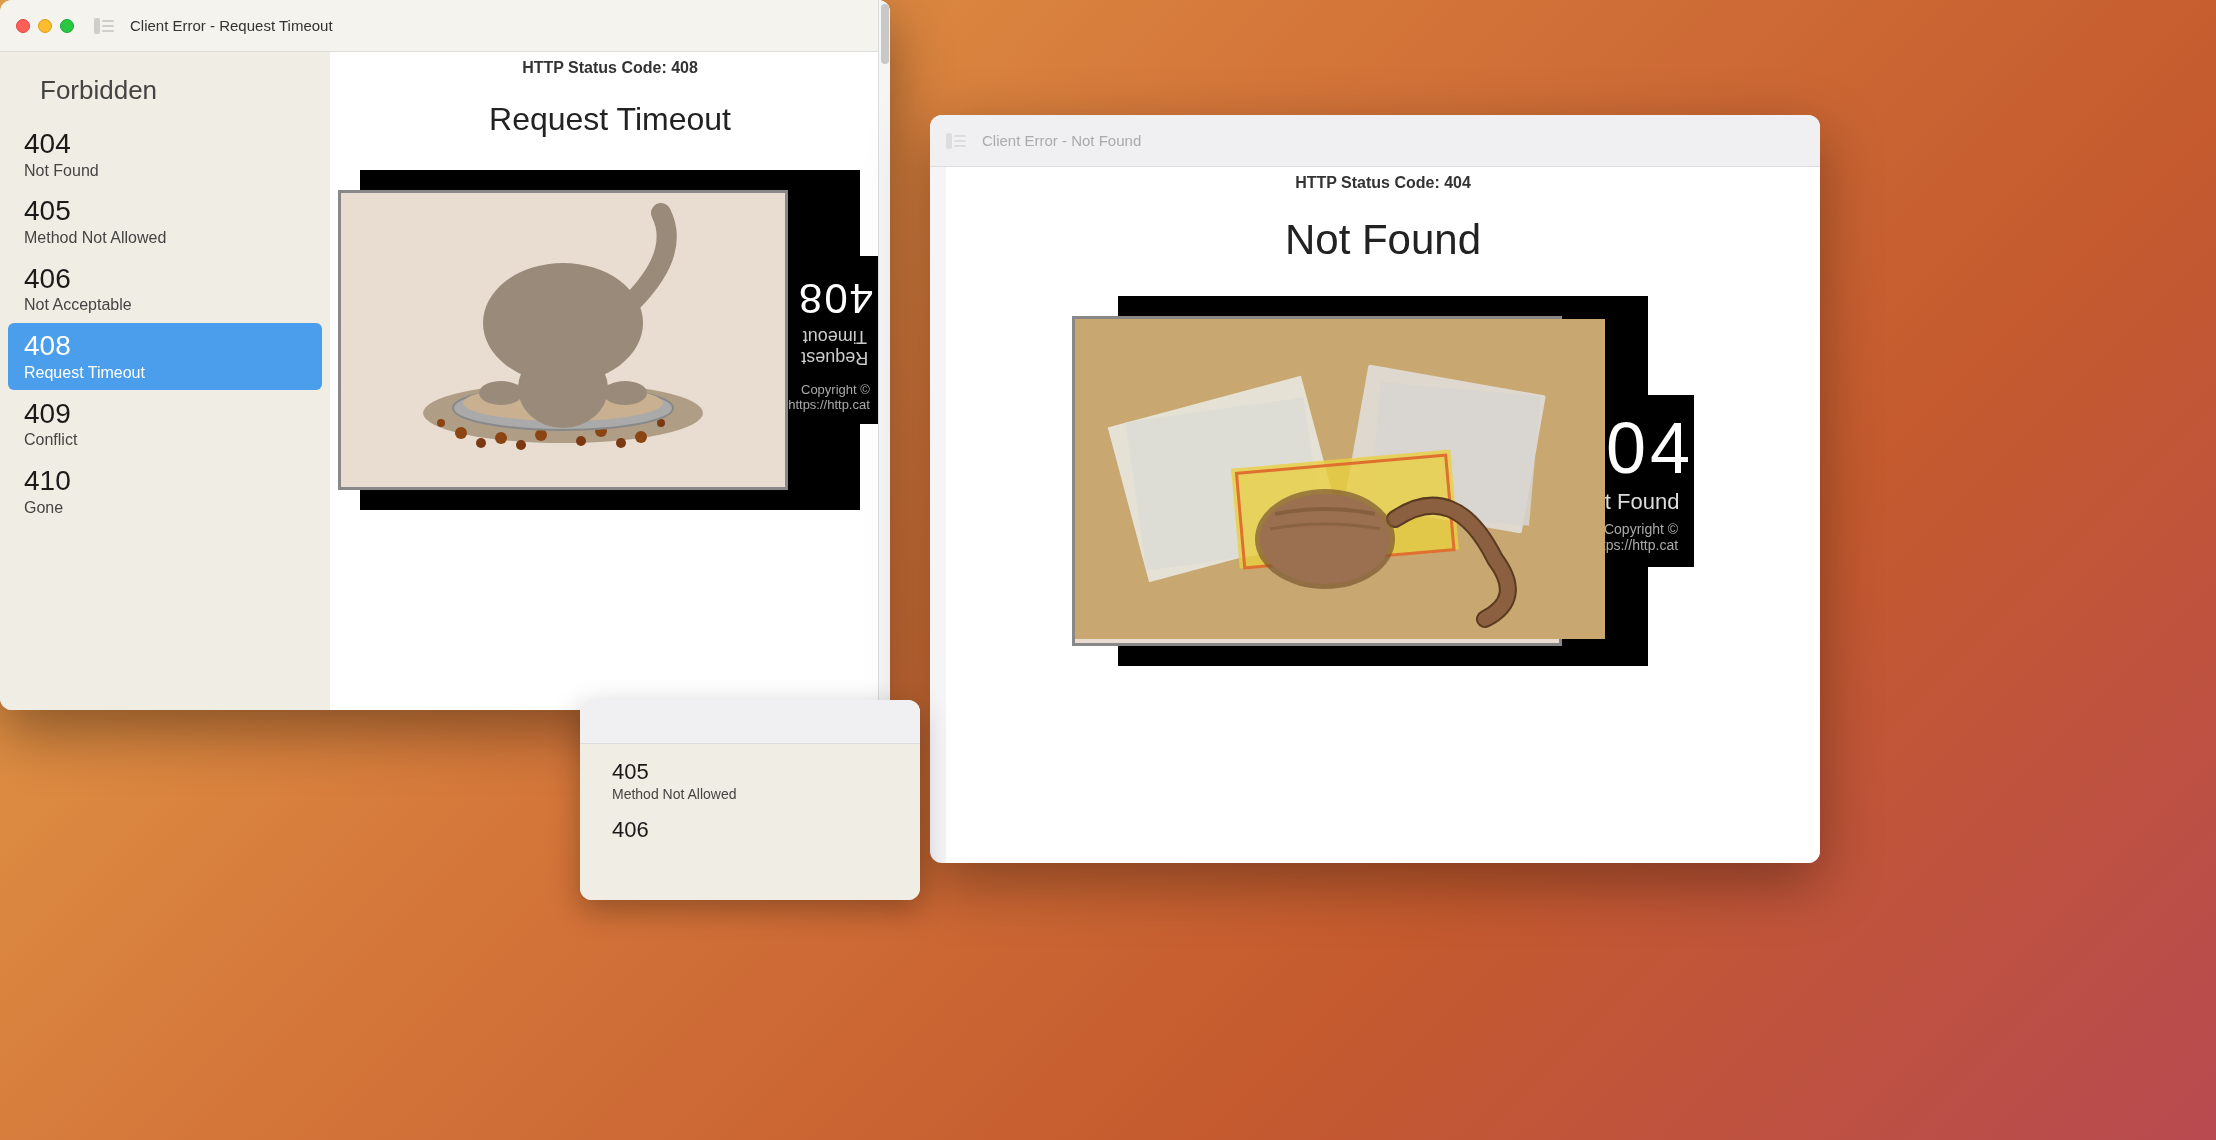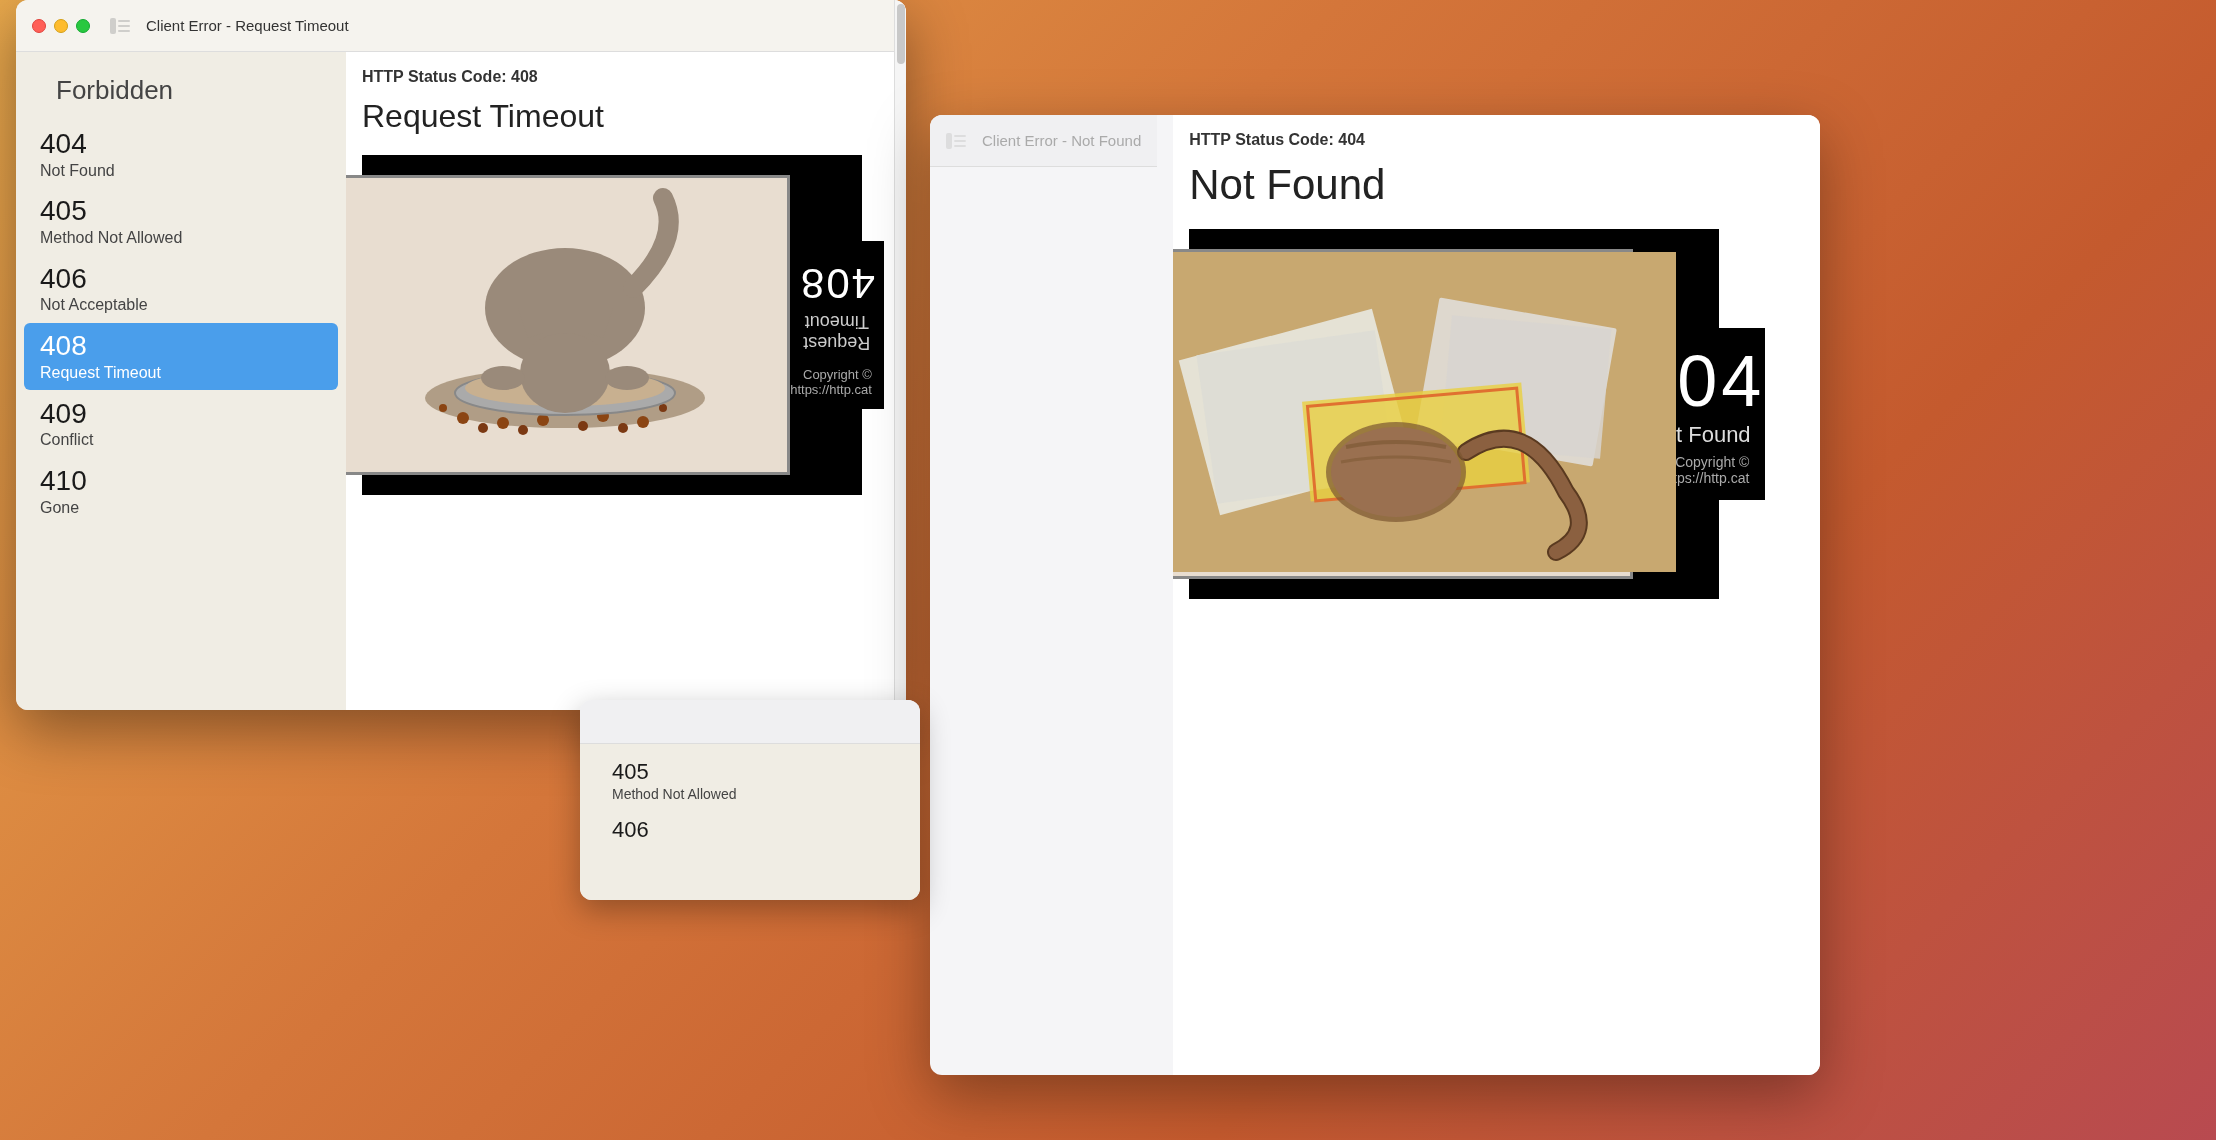--- a/index.html
+++ b/index.html
@@ -9,21 +9,21 @@
       overflow: hidden;
       font-family: -apple-system, BlinkMacSystemFont, 'Helvetica Neue', Arial, sans-serif;
       background: linear-gradient(135deg, #e8a84c 0%, #d4763a 40%, #c45a2e 70%, #b84a50 100%);
       position: relative;
     }
 
     
     .main-window {
       position: absolute;
       top: 0;
-      left: 16px;
+      left: 0;
       width: 890px;
       height: 710px;
       background: #f0ede4;
       border-radius: 12px;
       box-shadow: 0 20px 60px rgba(0,0,0,0.4);
       display: flex;
       flex-direction: column;
       overflow: hidden;
     }
 
@@ -130,21 +130,23 @@
       padding: 8px 16px;
     }
 
     
     .content-area {
       flex: 1;
       background: #fff;
       overflow-y: auto;
       display: flex;
       flex-direction: column;
-      padding: 16px;
+      align-items: center;
+      padding: 7px;
+      gap: 12px;
     }
 
     .http-status-code-label {
       font-size: 16px;
       font-weight: 700;
       color: #333;
       margin-bottom: 12px;
     }
 
     .error-title {
@@ -188,26 +190,26 @@
       font-size: 13px;
       padding: 6px 0 4px;
     }
 
     
     .second-window {
       position: absolute;
       top: 115px;
       left: 930px;
       width: 890px;
-      height: 960px;
+      height: 748px;
       background: #f5f5f7;
       border-radius: 12px;
       box-shadow: 0 20px 60px rgba(0,0,0,0.35);
       display: flex;
-      flex-direction: row;
+      flex-direction: column;
       overflow: hidden;
     }
 
     .second-window .title-bar {
       background: #f0f0f2;
     }
 
     .second-window .content-area {
       background: #fff;
     }

